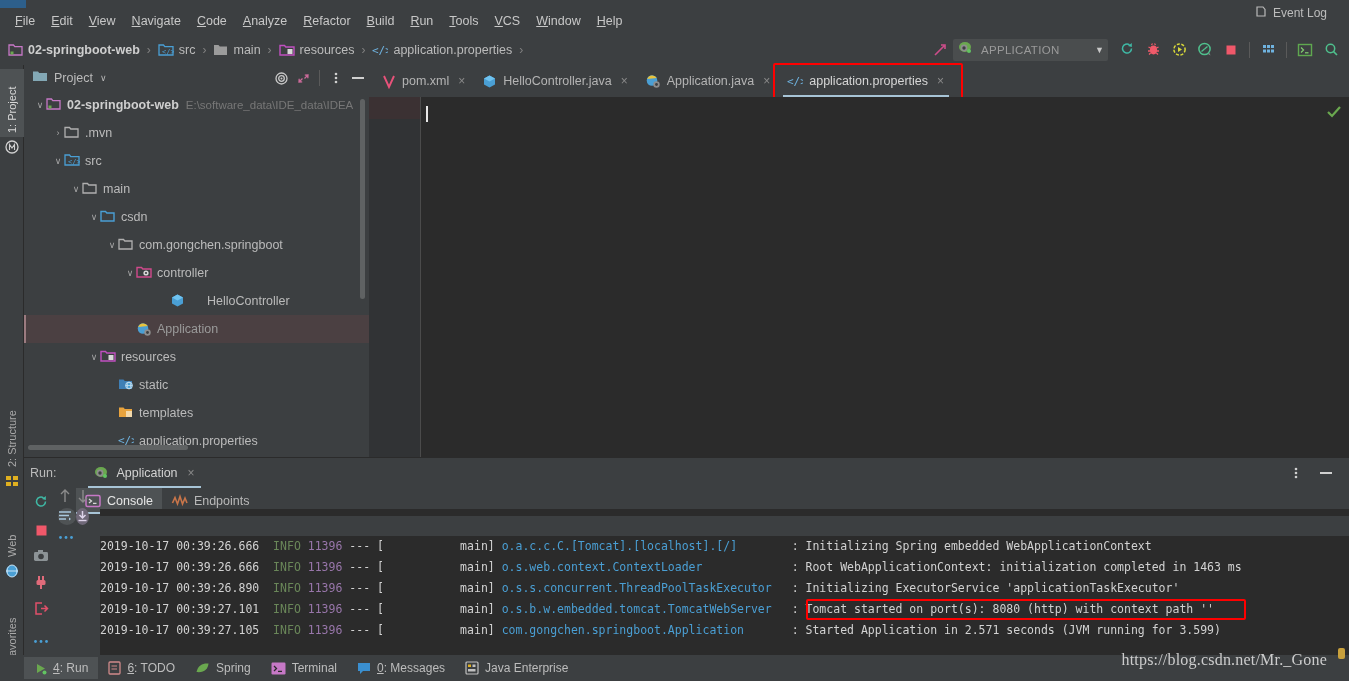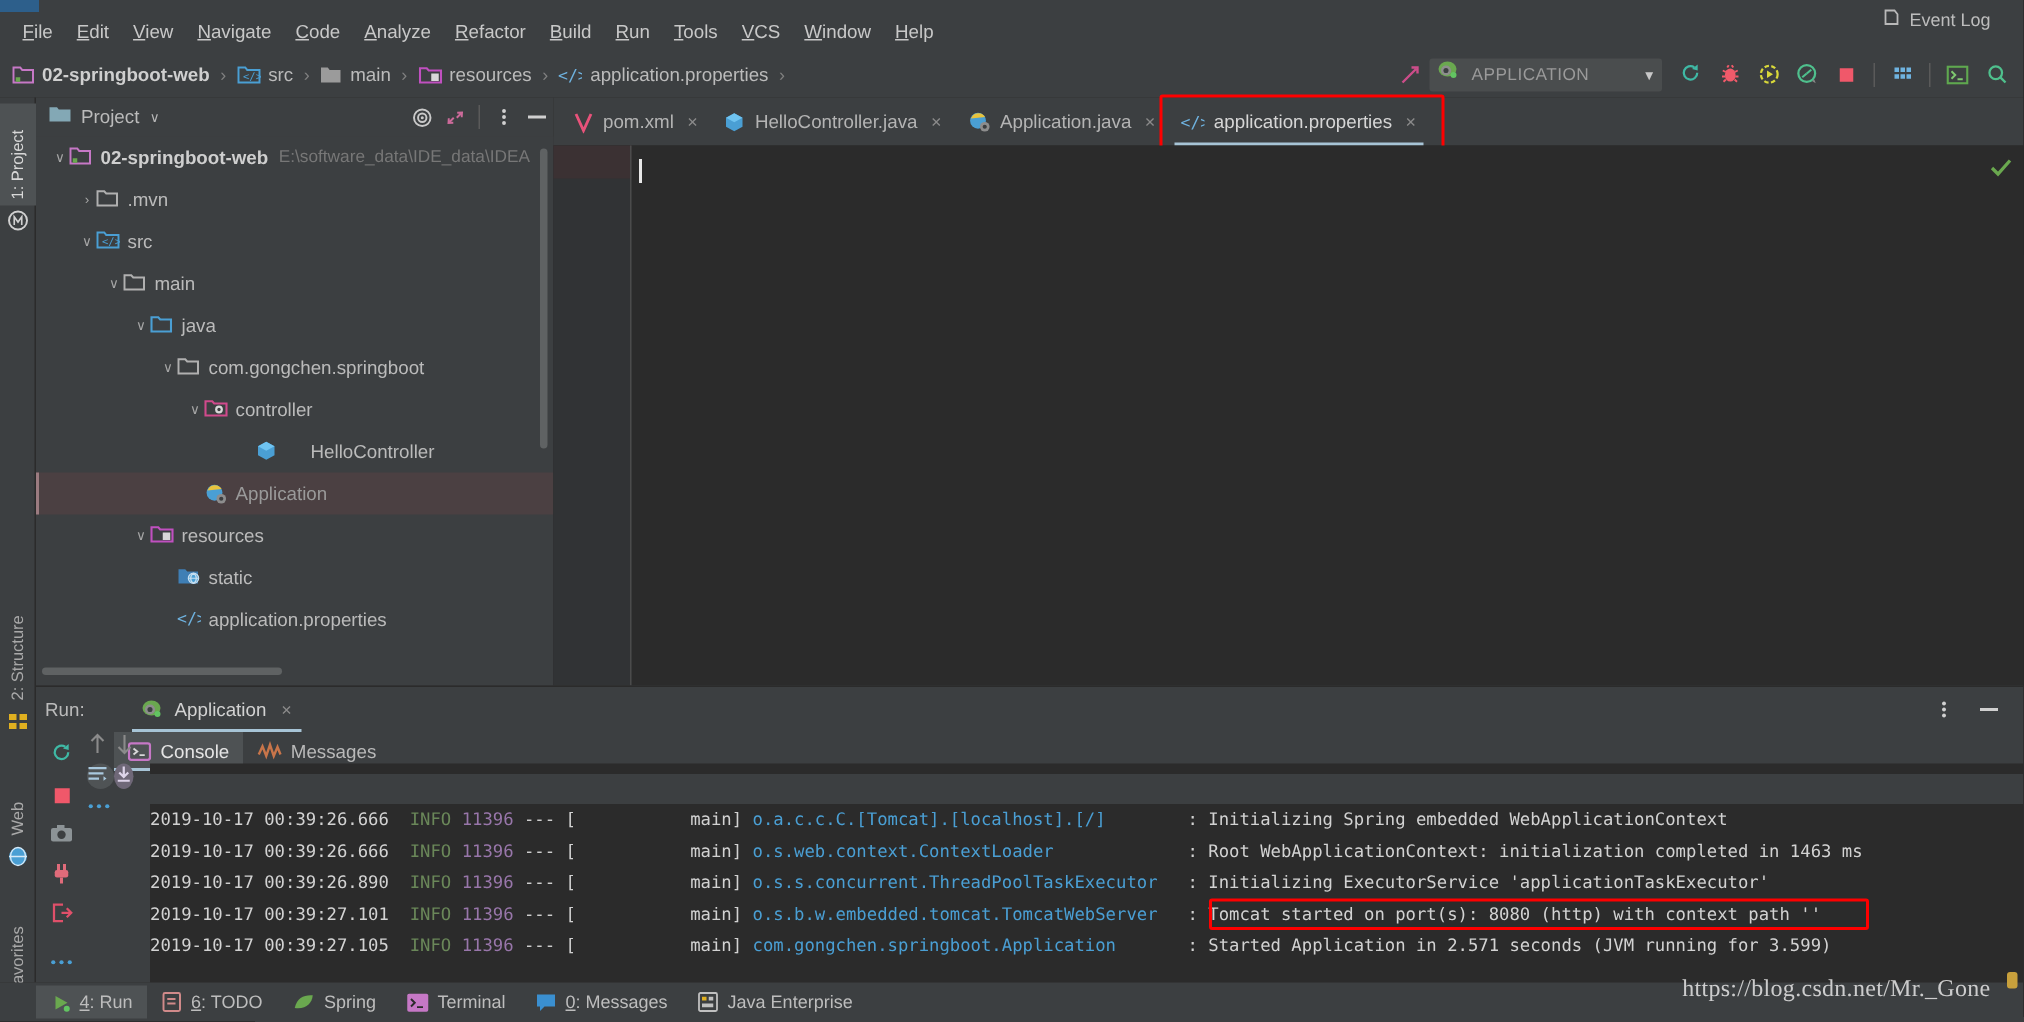--- a/index.html
+++ b/index.html
@@ -440,21 +440,21 @@
           <span class="ticon"><svg width="15" height="14" viewBox="0 0 15 14">
               <path d="M1 2.5 L5.5 2.5 L6.8 4 L14 4 L14 12 L1 12 Z" fill="none" stroke="#b0b0b0" stroke-width="1.3"></path>
             </svg></span>
           <span class="tlabel">main</span>
         </div>
         <div class="trow" style="padding-left: 64px;">
           <span class="arrow">∨</span>
           <span class="ticon"><svg width="15" height="14" viewBox="0 0 15 14">
               <path d="M1 2.5 L5.5 2.5 L6.8 4 L14 4 L14 12 L1 12 Z" fill="none" stroke="#4a9fd4" stroke-width="1.4"></path>
             </svg></span>
-          <span class="tlabel">java</span>
+          <span class="tlabel">csdn</span>
         </div>
         <div class="trow" style="padding-left: 82px;">
           <span class="arrow">∨</span>
           <span class="ticon"><svg width="15" height="14" viewBox="0 0 15 14">
               <path d="M1 2.5 L5.5 2.5 L6.8 4 L14 4 L14 12 L1 12 Z" fill="none" stroke="#b0b0b0" stroke-width="1.3"></path>
             </svg></span>
           <span class="tlabel">com.gongchen.springboot</span>
         </div>
         <div class="trow" style="padding-left: 100px;">
           <span class="arrow">∨</span>
@@ -492,20 +492,28 @@
           <span class="tlabel">resources</span>
         </div>
         <div class="trow" style="padding-left: 82px;">
           <span class="arrow none">›</span>
           <span class="ticon"><svg width="16" height="14" viewBox="0 0 16 14">
               <path d="M1 2.5 L5.5 2.5 L6.8 4 L14 4 L14 12 L1 12 Z" fill="#3f7fb5"></path>
               <circle cx="11" cy="8.5" r="3.4" fill="#4a9fd4" stroke="#c8dff0" stroke-width="0.9"></circle>
               <path d="M7.6 8.5 L14.4 8.5 M11 5.1 A4 4 0 0 1 11 11.9 A4 4 0 0 1 11 5.1" stroke="#c8dff0" stroke-width="0.8" fill="none"></path>
             </svg></span>
           <span class="tlabel">static</span>
+        </div>
+        <div class="trow" style="padding-left: 82px;">
+          <span class="arrow none">›</span>
+          <span class="ticon"><svg width="16" height="14" viewBox="0 0 16 14">
+              <path d="M1 2.5 L5.5 2.5 L6.8 4 L14 4 L14 12 L1 12 Z" fill="#e8a33d"></path>
+              <rect x="8" y="6" width="6" height="6" fill="#f3d9ab"></rect>
+            </svg></span>
+          <span class="tlabel">templates</span>
         </div>
         <div class="trow" style="padding-left: 82px;">
           <span class="arrow none">›</span>
           <span class="ticon"><svg width="16" height="14" viewBox="0 0 16 14">
               <text x="0" y="11" font-size="11" fill="#6fb3e0" font-family="monospace">&lt;/&gt;</text>
             </svg></span>
           <span class="tlabel">application.properties</span>
         </div>
       </div>
     <div class="vscroll"></div>
@@ -610,21 +618,21 @@
             </svg>
           </span>
           <span>Console</span>
         </div>
         <div class="subtab">
           <span class="sicon">
             <svg width="17" height="14" viewBox="0 0 17 14">
               <path d="M1.5 9 L4 3.5 L6.5 10 L9 2.5 L11.5 10 L14 4 L16 9" stroke="#c8754a" stroke-width="1.6" fill="none"></path>
             </svg>
           </span>
-          <span>Messages</span>
+          <span>Endpoints</span>
         </div>
       </div>
 
     <div class="rungut">
       <span class="gi" style="top:4px;">
         <svg width="15" height="15" viewBox="0 0 15 15">
             <path d="M11.5 6.5 A4.5 4.5 0 1 1 9.5 2.8" stroke="#3fb9a5" stroke-width="1.5" fill="none"></path>
             <path d="M11.8 1 L11.8 5 L8 4" fill="#3fb9a5"></path>
           </svg>
       </span>

